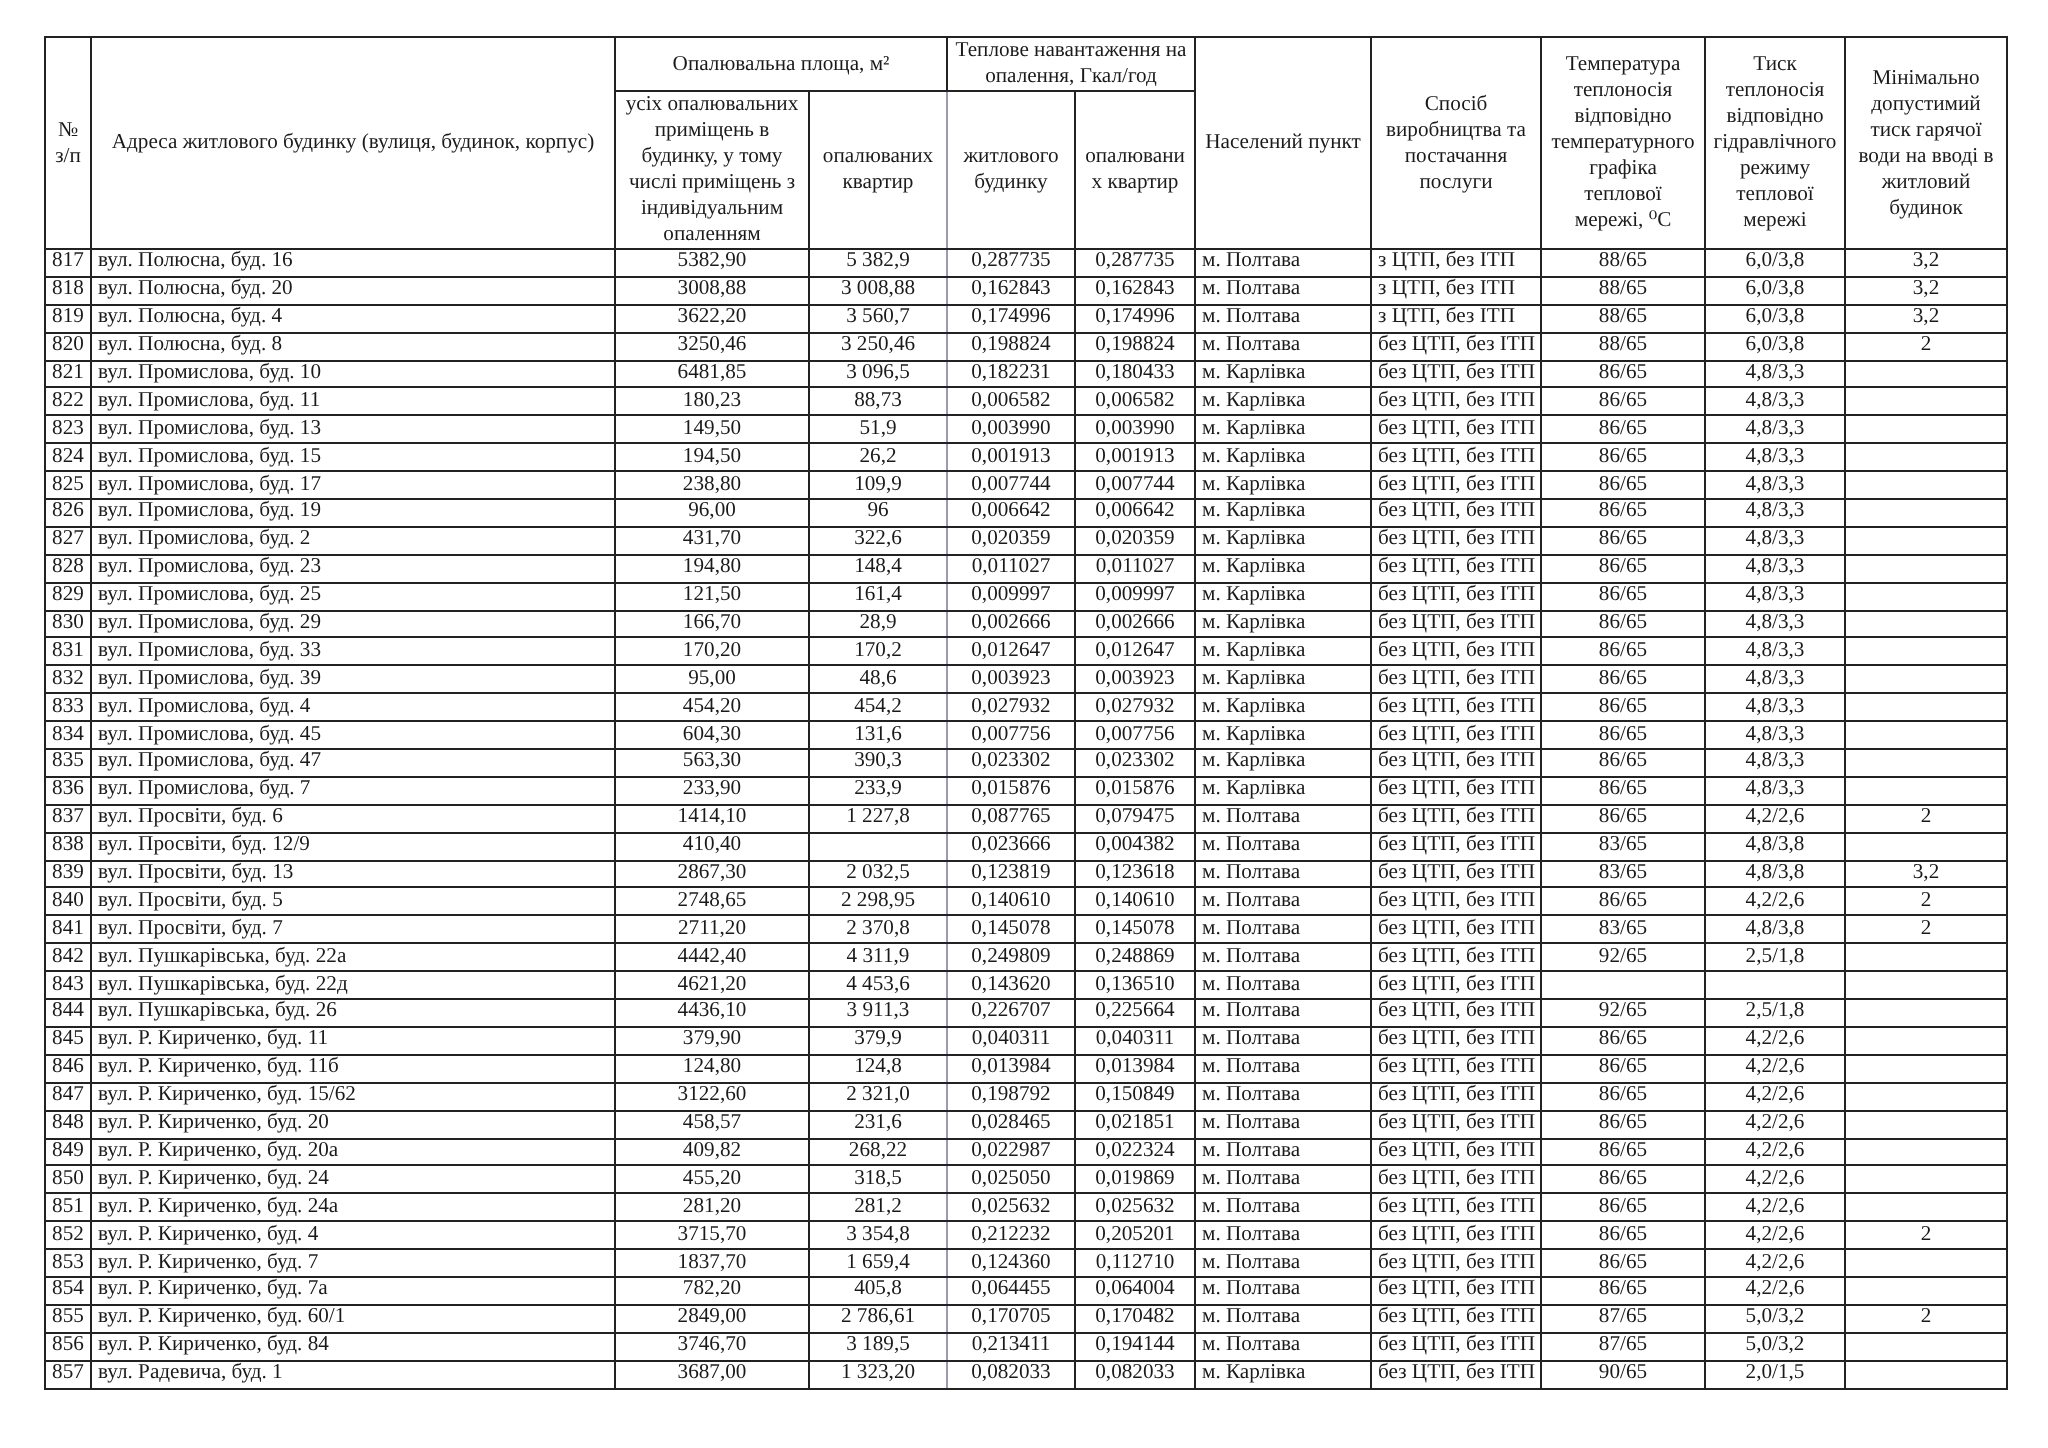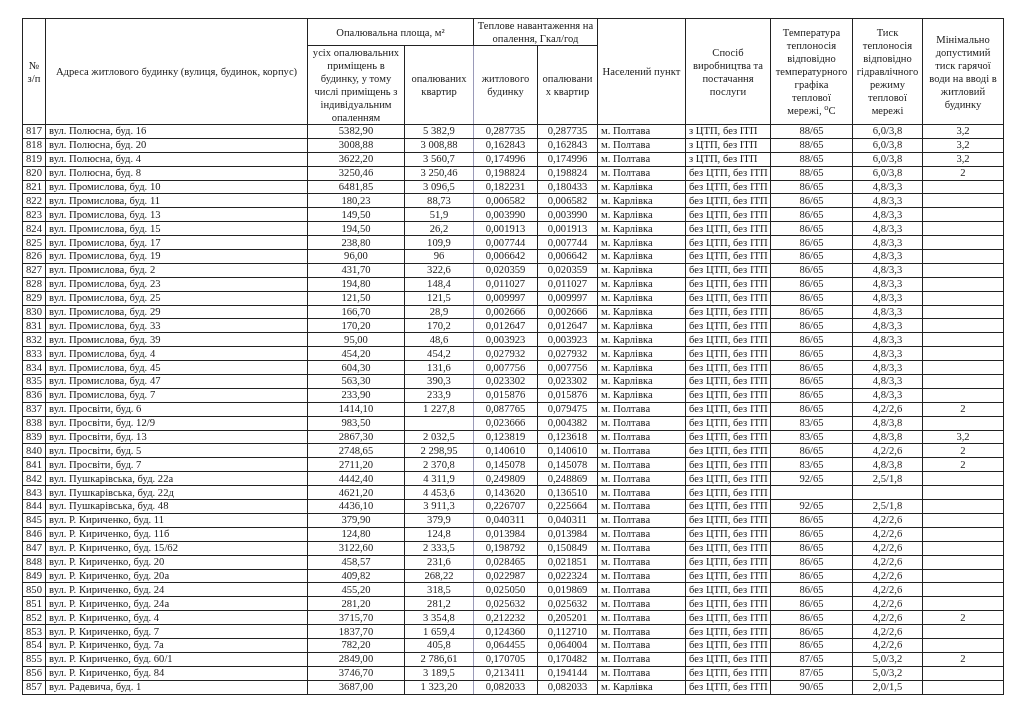--- a/index.html
+++ b/index.html
@@ -33,21 +33,21 @@
   <thead>
     <tr>
       <th rowspan="2">№ з/п</th>
       <th rowspan="2">Адреса житлового будинку (вулиця, будинок, корпус)</th>
       <th colspan="2" class="h1"><span>Опалювальна площа, м²</span></th>
       <th colspan="2" class="h1">Теплове навантаження на опалення, Гкал/год</th>
       <th rowspan="2">Населений пункт</th>
       <th rowspan="2">Спосіб виробництва та постачання послуги</th>
       <th rowspan="2">Температура теплоносія відповідно температурного графіка теплової мережі, ⁰С</th>
       <th rowspan="2">Тиск теплоносія відповідно гідравлічного режиму теплової мережі</th>
-      <th rowspan="2">Мінімально допустимий тиск гарячої води на вводі в житловий будинку</th>
+      <th rowspan="2">Мінімально допустимий тиск гарячої води на вводі в житловий будинок</th>
     </tr>
     <tr>
       <th style="height:78px">усіх опалювальних приміщень в будинку, у тому числі приміщень з індивідуальним опаленням</th>
       <th class="soft">опалюваних квартир</th>
       <th>житлового будинку</th>
       <th>опалювани х квартир</th>
     </tr>
   </thead>
   <tbody id="rows">
       <tr>
@@ -203,21 +203,21 @@
         <td class="l">м. Карлівка</td>
         <td class="l">без ЦТП, без ІТП</td>
         <td class="c">86/65</td>
         <td class="c">4,8/3,3</td>
         <td class="c"></td>
       </tr>
       <tr>
         <td class="c">829</td>
         <td class="l">вул. Промислова, буд. 25</td>
         <td class="c">121,50</td>
-        <td class="c soft">121,5</td>
+        <td class="c soft">161,4</td>
         <td class="c">0,009997</td>
         <td class="c">0,009997</td>
         <td class="l">м. Карлівка</td>
         <td class="l">без ЦТП, без ІТП</td>
         <td class="c">86/65</td>
         <td class="c">4,8/3,3</td>
         <td class="c"></td>
       </tr>
       <tr>
         <td class="c">830</td>
@@ -319,21 +319,21 @@
         <td class="c">0,079475</td>
         <td class="l">м. Полтава</td>
         <td class="l">без ЦТП, без ІТП</td>
         <td class="c">86/65</td>
         <td class="c">4,2/2,6</td>
         <td class="c">2</td>
       </tr>
       <tr>
         <td class="c">838</td>
         <td class="l">вул. Просвіти, буд. 12/9</td>
-        <td class="c">983,50</td>
+        <td class="c">410,40</td>
         <td class="c soft"></td>
         <td class="c">0,023666</td>
         <td class="c">0,004382</td>
         <td class="l">м. Полтава</td>
         <td class="l">без ЦТП, без ІТП</td>
         <td class="c">83/65</td>
         <td class="c">4,8/3,8</td>
         <td class="c"></td>
       </tr>
       <tr>
@@ -396,21 +396,21 @@
         <td class="c">0,143620</td>
         <td class="c">0,136510</td>
         <td class="l">м. Полтава</td>
         <td class="l">без ЦТП, без ІТП</td>
         <td class="c"></td>
         <td class="c"></td>
         <td class="c"></td>
       </tr>
       <tr>
         <td class="c">844</td>
-        <td class="l">вул. Пушкарівська, буд. 48</td>
+        <td class="l">вул. Пушкарівська, буд. 26</td>
         <td class="c">4436,10</td>
         <td class="c soft">3 911,3</td>
         <td class="c">0,226707</td>
         <td class="c">0,225664</td>
         <td class="l">м. Полтава</td>
         <td class="l">без ЦТП, без ІТП</td>
         <td class="c">92/65</td>
         <td class="c">2,5/1,8</td>
         <td class="c"></td>
       </tr>
@@ -437,21 +437,21 @@
         <td class="l">м. Полтава</td>
         <td class="l">без ЦТП, без ІТП</td>
         <td class="c">86/65</td>
         <td class="c">4,2/2,6</td>
         <td class="c"></td>
       </tr>
       <tr>
         <td class="c">847</td>
         <td class="l">вул. Р. Кириченко, буд. 15/62</td>
         <td class="c">3122,60</td>
-        <td class="c soft">2 333,5</td>
+        <td class="c soft">2 321,0</td>
         <td class="c">0,198792</td>
         <td class="c">0,150849</td>
         <td class="l">м. Полтава</td>
         <td class="l">без ЦТП, без ІТП</td>
         <td class="c">86/65</td>
         <td class="c">4,2/2,6</td>
         <td class="c"></td>
       </tr>
       <tr>
         <td class="c">848</td>

